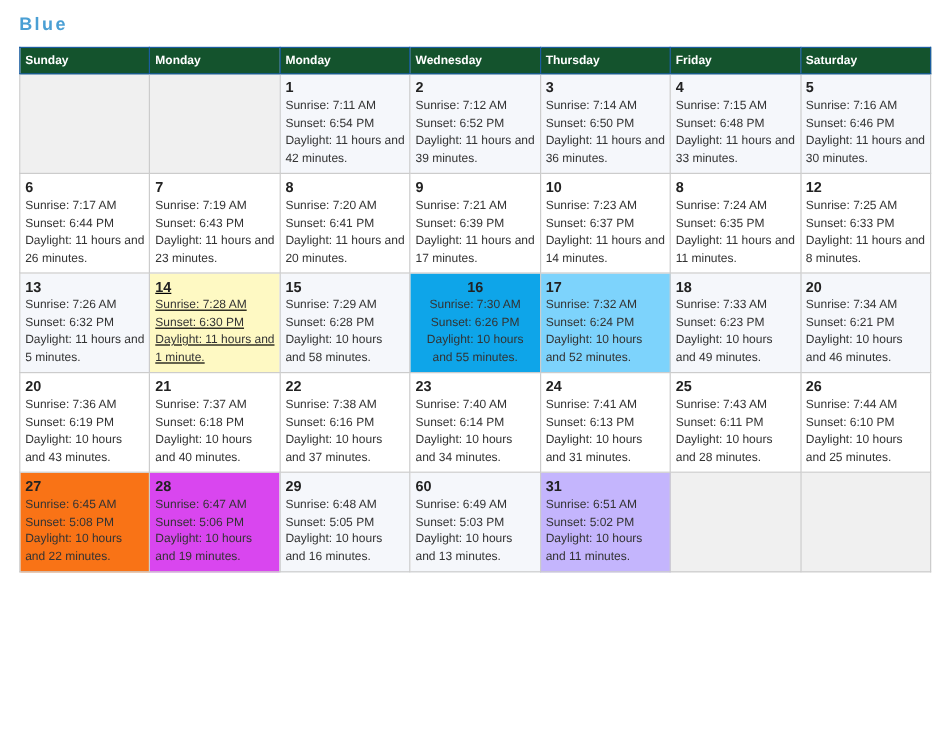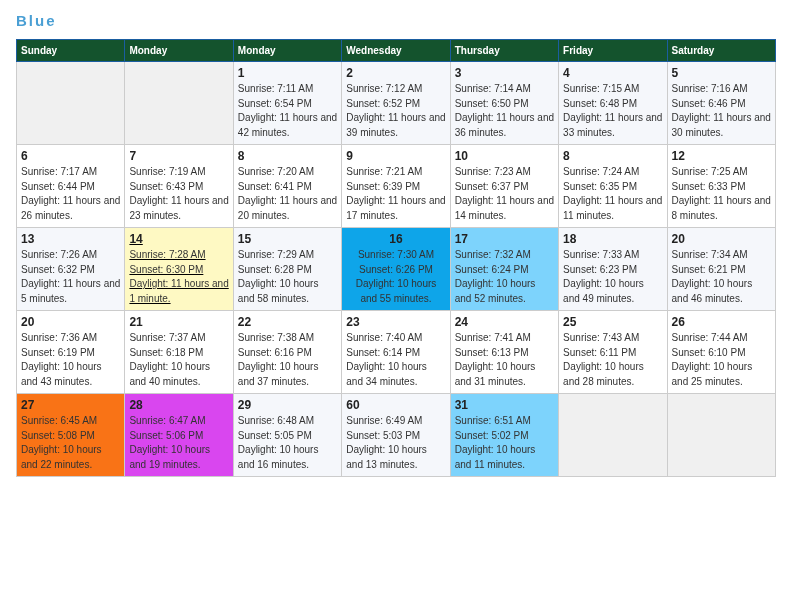--- a/index.html
+++ b/index.html
@@ -291,21 +291,21 @@
           <div class="day-info" style="white-space: pre-line;">Sunrise: 6:48 AM
 Sunset: 5:05 PM
 Daylight: 10 hours and 16 minutes.</div>
         </td>
         <td style="background: rgb(245, 247, 251);">
           <span class="day-num">60</span>
           <div class="day-info" style="white-space: pre-line;">Sunrise: 6:49 AM
 Sunset: 5:03 PM
 Daylight: 10 hours and 13 minutes.</div>
         </td>
-        <td style="background: #7dd3fc;">
+        <td style="background: #c4b5fd;">
           <span class="day-num">31</span>
           <div class="day-info" style="white-space: pre-line;">Sunrise: 6:51 AM
 Sunset: 5:02 PM
 Daylight: 10 hours and 11 minutes.</div>
         </td>
         <td class="empty-cell" style="background: rgb(236, 236, 236);"></td>
         <td class="empty-cell" style="background: rgb(236, 236, 236);"></td>
       </tr>
     </tbody>
 </table>

